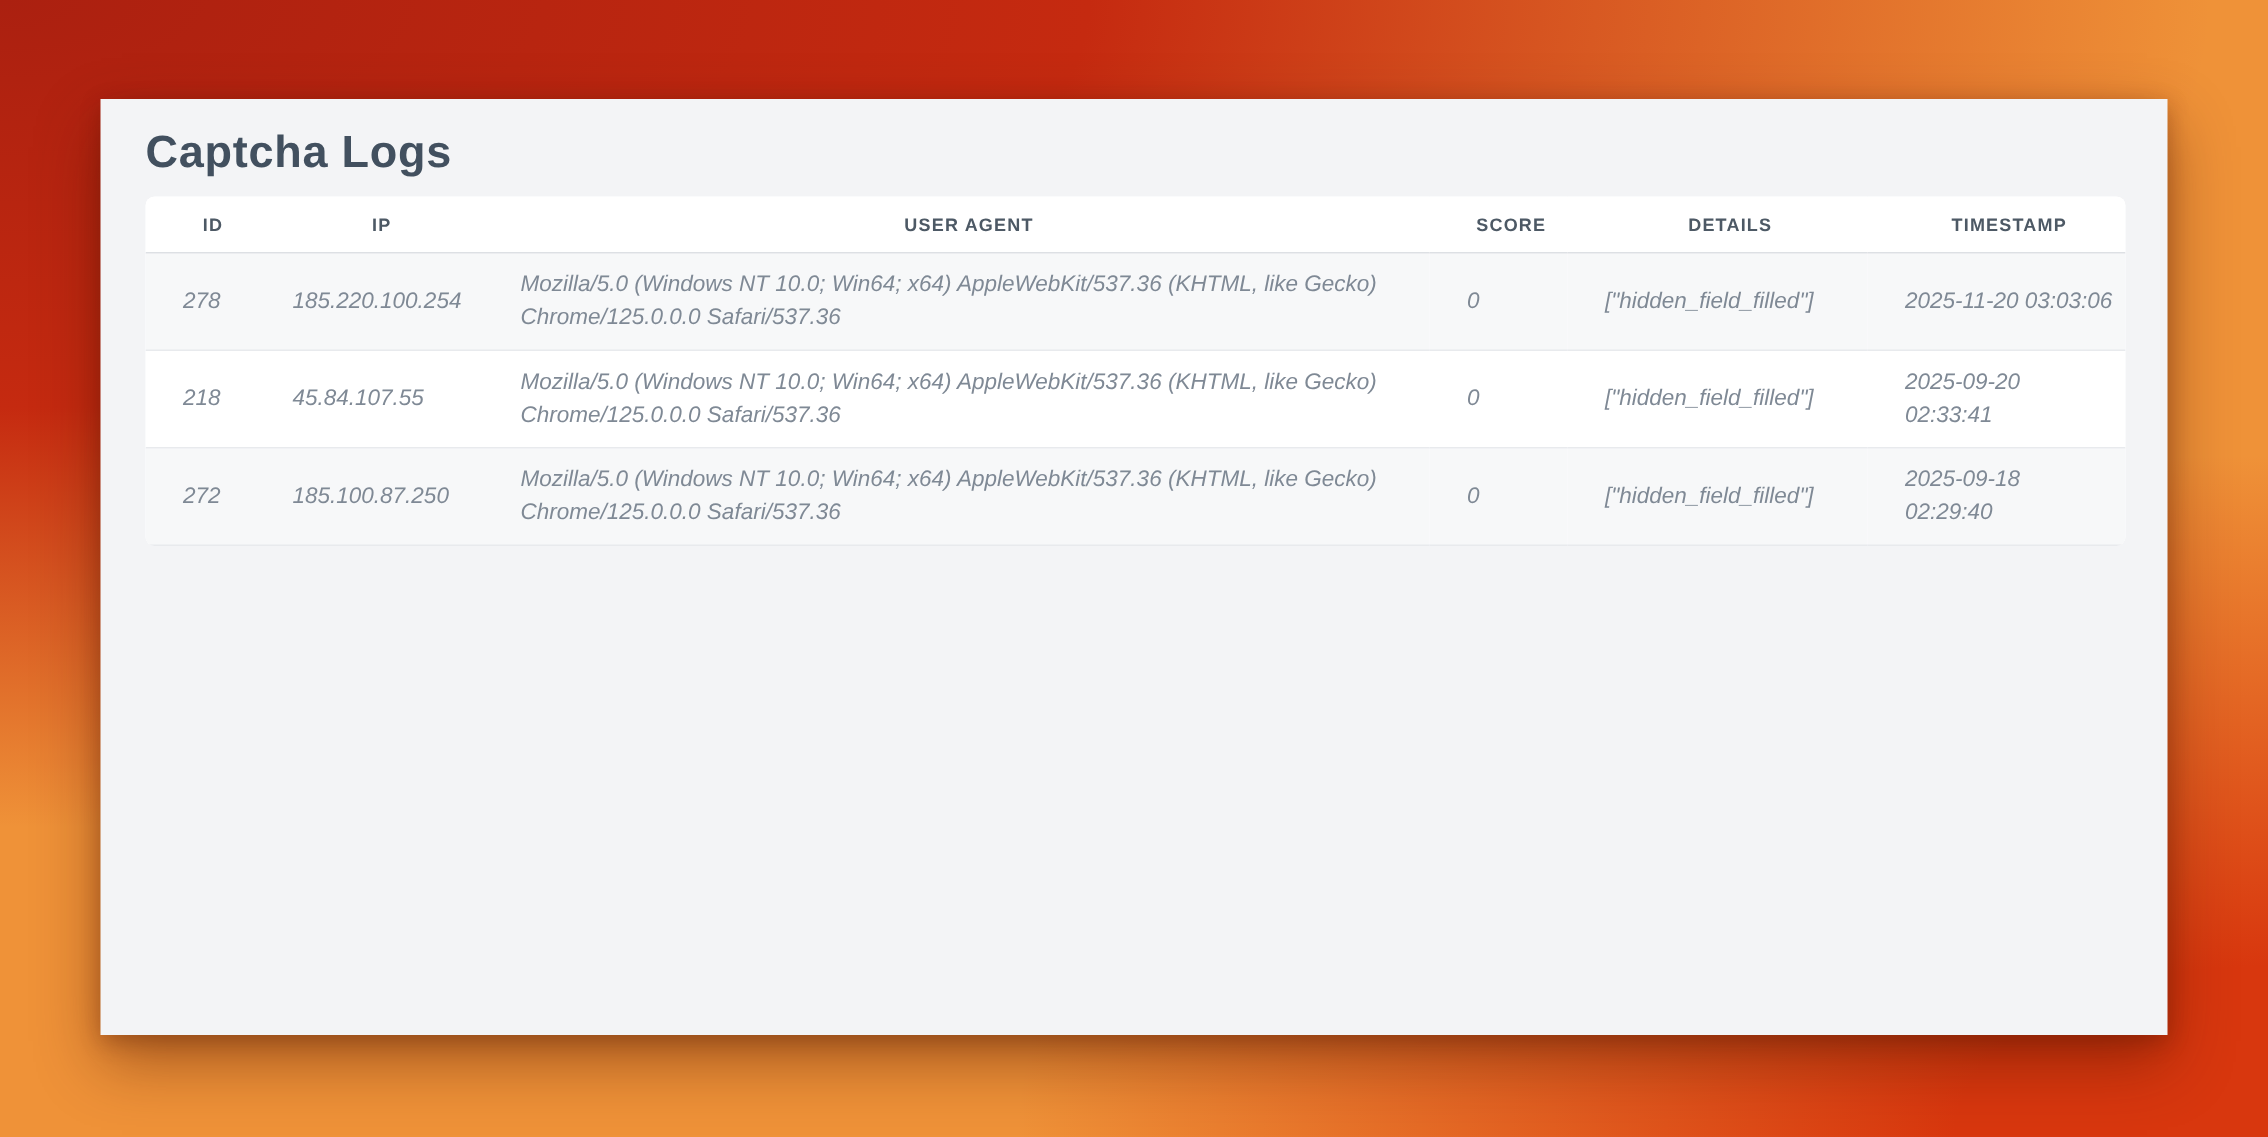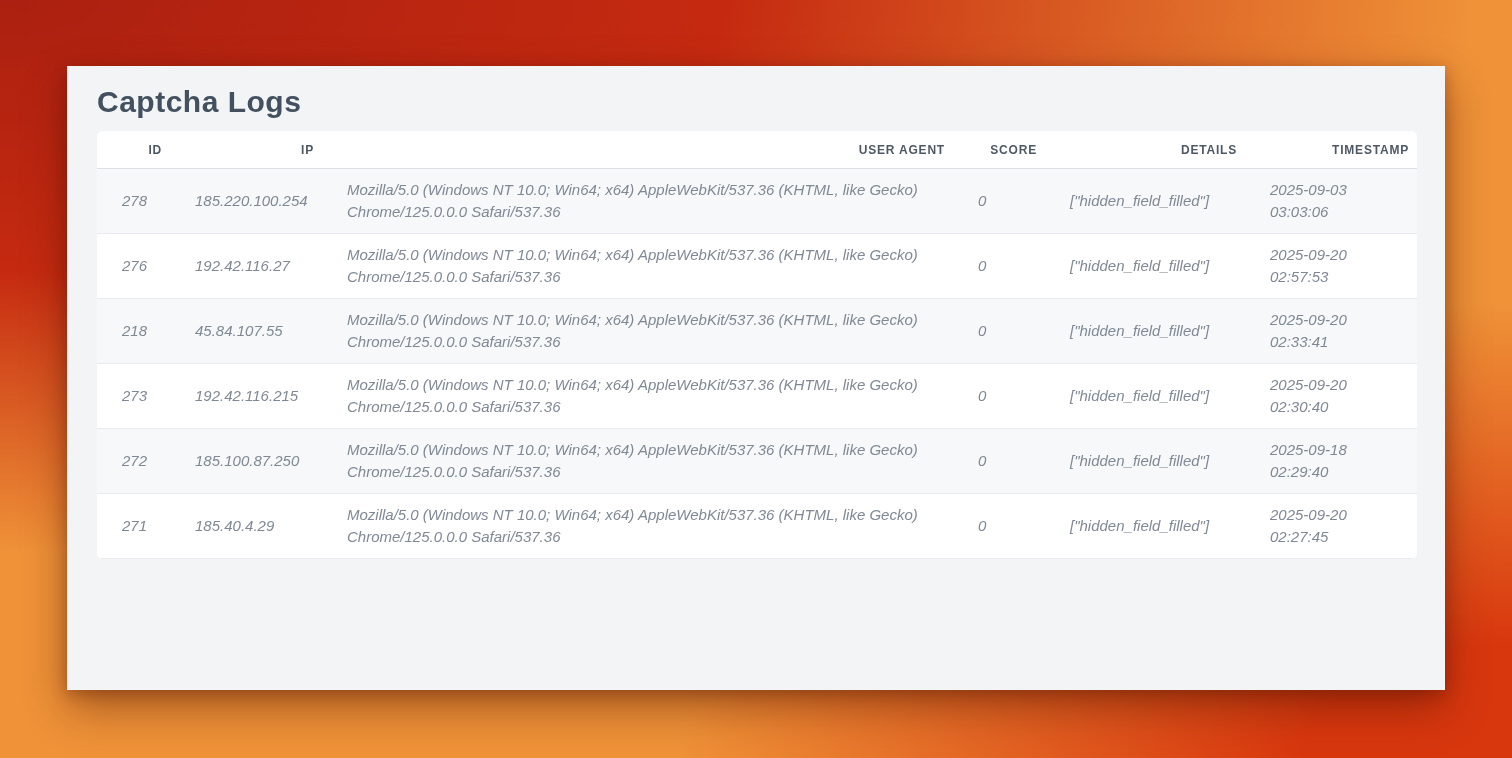--- a/index.html
+++ b/index.html
@@ -37,21 +37,21 @@
     background: #ffffff;
     border-radius: 6px;
     overflow: hidden;
   }
   table {
     width: 100%;
     border-collapse: collapse;
     table-layout: fixed;
   }
   thead th {
-    text-align: right;
+    text-align: center;
     font-size: 12px;
     font-weight: 700;
     letter-spacing: 0.8px;
     color: #4d5965;
     padding: 12px 8px 11px 25px;
     background: #ffffff;
     border-bottom: 1px solid #dde0e4;
   }
   tbody td {
     font-size: 15px;
@@ -92,59 +92,35 @@
               <th class="col-timestamp">TIMESTAMP</th>
             </tr>
         </thead>
         <tbody>
             <tr>
               <td class="col-id">278</td>
               <td class="col-ip">185.220.100.254</td>
               <td class="col-user_agent">Mozilla/5.0 (Windows NT 10.0; Win64; x64) AppleWebKit/537.36 (KHTML, like Gecko) Chrome/125.0.0.0 Safari/537.36</td>
               <td class="col-score">0</td>
               <td class="col-details">["hidden_field_filled"]</td>
-              <td class="col-timestamp">2025-09-03 03:03:06</td>
-            </tr>
-            <tr>
-              <td class="col-id">276</td>
-              <td class="col-ip">192.42.116.27</td>
-              <td class="col-user_agent">Mozilla/5.0 (Windows NT 10.0; Win64; x64) AppleWebKit/537.36 (KHTML, like Gecko) Chrome/125.0.0.0 Safari/537.36</td>
-              <td class="col-score">0</td>
-              <td class="col-details">["hidden_field_filled"]</td>
-              <td class="col-timestamp">2025-09-20 02:57:53</td>
+              <td class="col-timestamp">2025-11-20 03:03:06</td>
             </tr>
             <tr>
               <td class="col-id">218</td>
               <td class="col-ip">45.84.107.55</td>
               <td class="col-user_agent">Mozilla/5.0 (Windows NT 10.0; Win64; x64) AppleWebKit/537.36 (KHTML, like Gecko) Chrome/125.0.0.0 Safari/537.36</td>
               <td class="col-score">0</td>
               <td class="col-details">["hidden_field_filled"]</td>
               <td class="col-timestamp">2025-09-20 02:33:41</td>
             </tr>
             <tr>
-              <td class="col-id">273</td>
-              <td class="col-ip">192.42.116.215</td>
-              <td class="col-user_agent">Mozilla/5.0 (Windows NT 10.0; Win64; x64) AppleWebKit/537.36 (KHTML, like Gecko) Chrome/125.0.0.0 Safari/537.36</td>
-              <td class="col-score">0</td>
-              <td class="col-details">["hidden_field_filled"]</td>
-              <td class="col-timestamp">2025-09-20 02:30:40</td>
-            </tr>
-            <tr>
               <td class="col-id">272</td>
               <td class="col-ip">185.100.87.250</td>
               <td class="col-user_agent">Mozilla/5.0 (Windows NT 10.0; Win64; x64) AppleWebKit/537.36 (KHTML, like Gecko) Chrome/125.0.0.0 Safari/537.36</td>
               <td class="col-score">0</td>
               <td class="col-details">["hidden_field_filled"]</td>
               <td class="col-timestamp">2025-09-18 02:29:40</td>
-            </tr>
-            <tr>
-              <td class="col-id">271</td>
-              <td class="col-ip">185.40.4.29</td>
-              <td class="col-user_agent">Mozilla/5.0 (Windows NT 10.0; Win64; x64) AppleWebKit/537.36 (KHTML, like Gecko) Chrome/125.0.0.0 Safari/537.36</td>
-              <td class="col-score">0</td>
-              <td class="col-details">["hidden_field_filled"]</td>
-              <td class="col-timestamp">2025-09-20 02:27:45</td>
             </tr>
           </tbody>
       </table>
     </div>
   </div>
 </div>
 
 </body></html>

